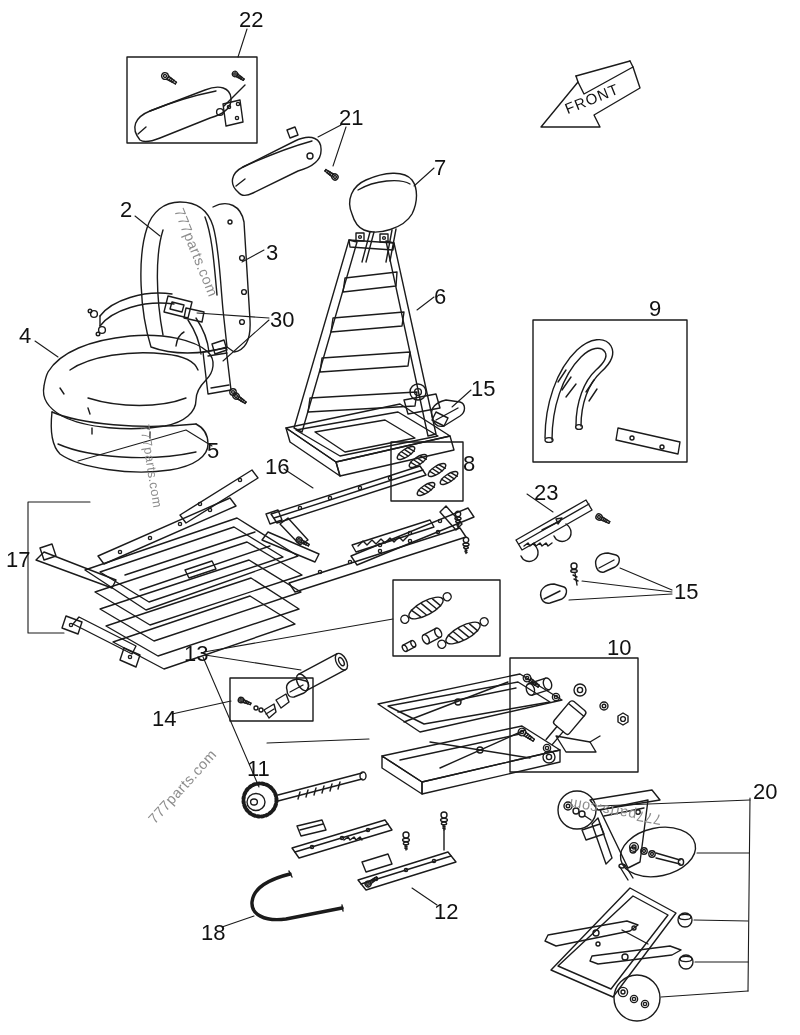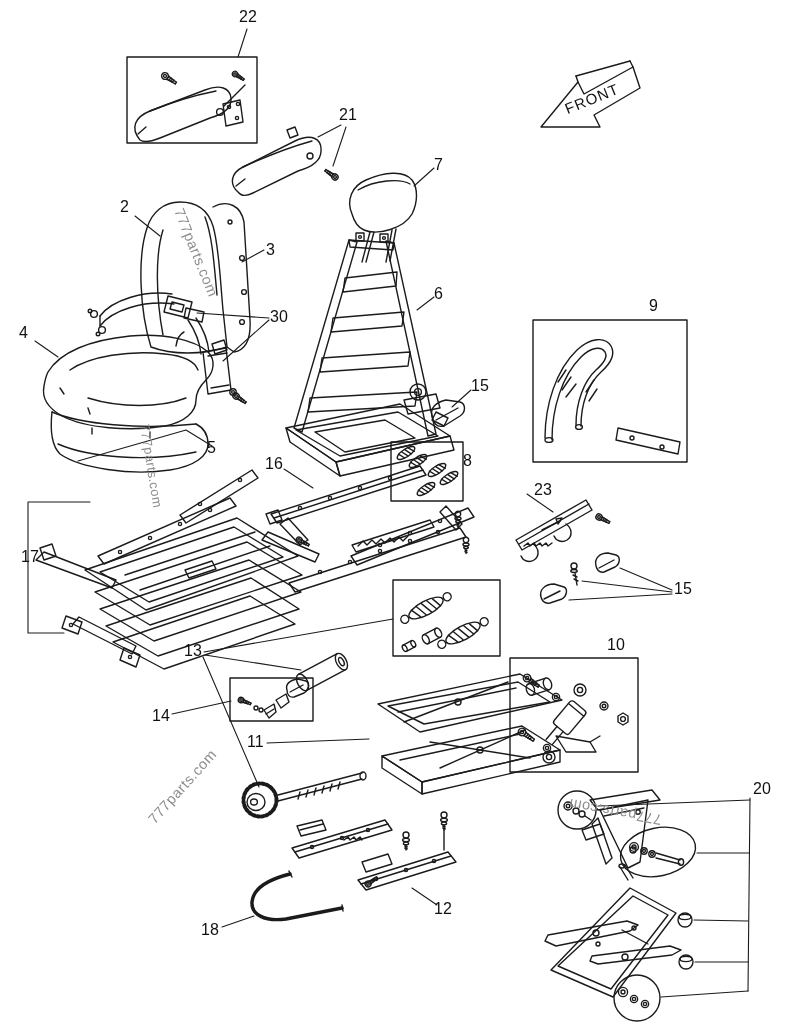--- a/index.html
+++ b/index.html
@@ -1,19 +1,19 @@
 <!DOCTYPE html>
 <html><head>
 <meta charset="utf-8">
 <style>
   html,body{margin:0;padding:0;background:#fff;}
   #stage{position:relative;width:800px;height:1035px;background:#ffffff;overflow:hidden;
          font-family:"Liberation Sans",sans-serif;}
   #art{position:absolute;left:0;top:0;}
-  .callout{position:absolute;font-size:16px;line-height:1;color:#111;
+  .callout{position:absolute;font-size:22px;line-height:1;color:#111;
            font-family:"Liberation Sans",sans-serif;}
   .wm{position:absolute;font-size:14.5px;color:#8d8d8d;white-space:nowrap;
       transform-origin:0 0;font-family:"Liberation Sans",sans-serif;letter-spacing:.5px;}
   svg *{vector-effect:non-scaling-stroke;}
 </style>
 </head>
 <body>
 
 <div id="stage">
 
@@ -500,26 +500,26 @@
   <div class="callout" style="left:434px;top:157px">7</div>
   <div class="callout" style="left:270px;top:309px">30</div>
   <div class="callout" style="left:19px;top:325px">4</div>
   <div class="callout" style="left:434px;top:286px">6</div>
   <div class="callout" style="left:649px;top:298px">9</div>
   <div class="callout" style="left:471px;top:378px">15</div>
   <div class="callout" style="left:207px;top:440px">5</div>
   <div class="callout" style="left:265px;top:456px">16</div>
   <div class="callout" style="left:463px;top:453px">8</div>
   <div class="callout" style="left:534px;top:482px">23</div>
-  <div class="callout" style="left:21px;top:549px">17</div>
+  <div class="callout" style="left:6px;top:549px">17</div>
   <div class="callout" style="left:674px;top:581px">15</div>
   <div class="callout" style="left:184px;top:643px">13</div>
   <div class="callout" style="left:607px;top:637px">10</div>
   <div class="callout" style="left:152px;top:708px">14</div>
-  <div class="callout" style="left:247px;top:734px">11</div>
+  <div class="callout" style="left:247px;top:758px">11</div>
   <div class="callout" style="left:753px;top:781px">20</div>
   <div class="callout" style="left:434px;top:901px">12</div>
   <div class="callout" style="left:201px;top:922px">18</div>
 
   <div class="wm" style="left:186px;top:206px;transform:rotate(68deg)">777parts.com</div>
   <div class="wm" style="left:152px;top:423px;transform:rotate(81deg);font-size:13px">777parts.com</div>
   <div class="wm" style="left:145px;top:816px;transform:rotate(-48deg)">777parts.com</div>
   <div class="wm" style="left:660px;top:828px;transform:rotate(190deg)">777parts.com</div>
 </div>
 

